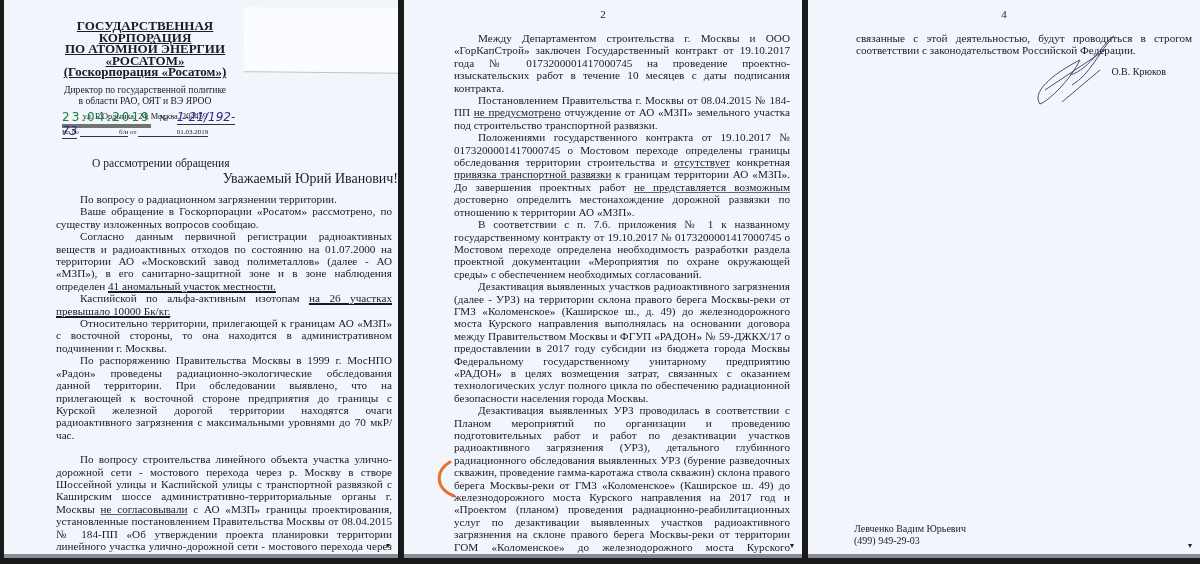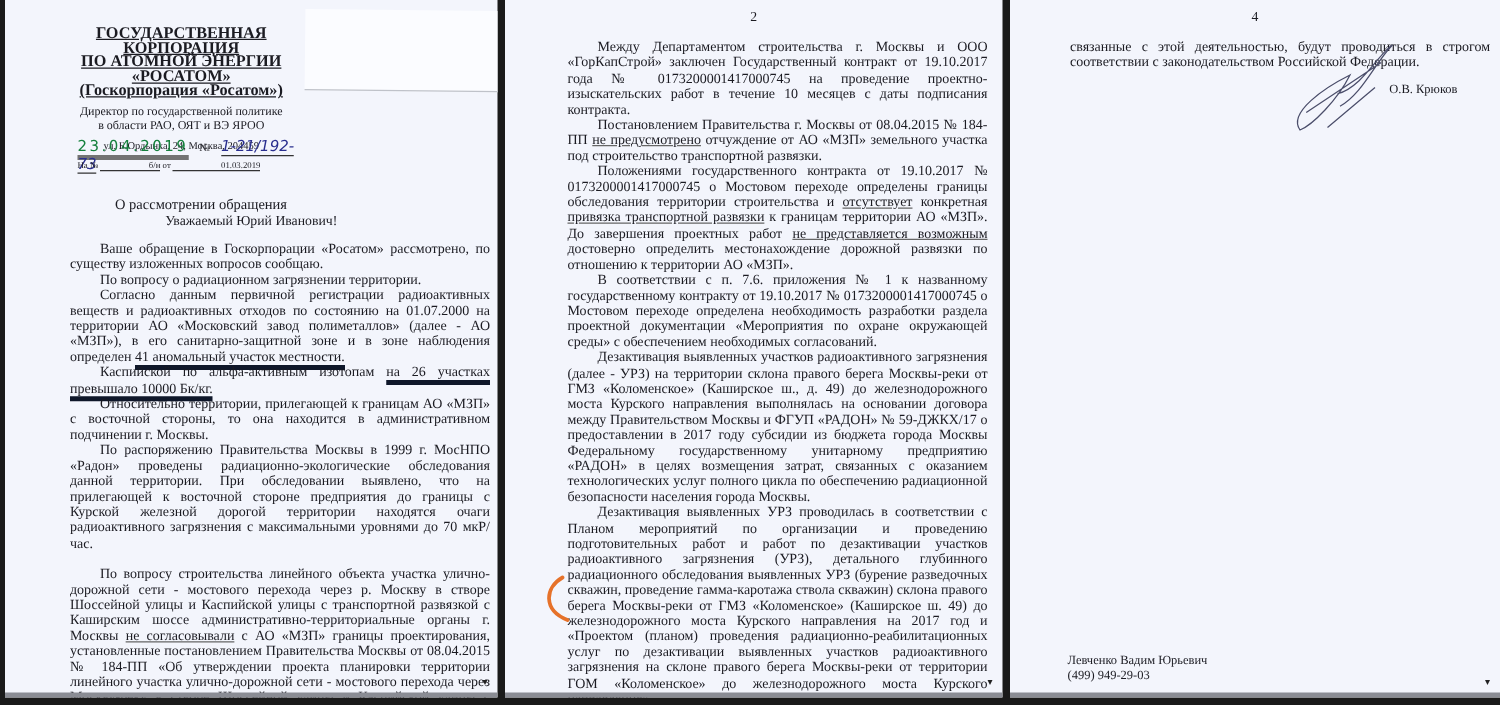--- a/index.html
+++ b/index.html
@@ -33,22 +33,22 @@
       position:absolute; left:240px; top:8px; width:158px; height:64px;
       background:#fbfcff; border-bottom:1px solid #bfc2c9;
       transform:rotate(0.6deg);
     }
     .reg-line { position:absolute; left:58px; top:110px; width:178px; font-size:11px; }
     .reg-line .date { font-family:"DejaVu Sans", sans-serif; color:#15803d; letter-spacing:2px; font-size:12px; border-bottom:4px solid #737373; }
     .reg-line .num { font-family:"DejaVu Sans", sans-serif; font-style:italic; color:#2a2f8f; font-size:12px; border-bottom:1px solid #333; margin-left:6px; }
     .reg-line2 { position:absolute; left:58px; top:128px; font-size:7px; }
     .reg-line2 span.u { border-bottom:1px solid #333; display:inline-block; min-width:48px; text-align:right; }
     .subject { position:absolute; left:56px; top:157px; font-size:11.6px;margin-left:32px; }
-    .salutation { position:absolute; left:0; right:0; top:171px; text-align:center; font-size:11px; }
-    .hl { border-bottom:4px solid #0f172a; }
+    .salutation { position:absolute; left:0; right:0; top:171px; text-align:right; font-size:14px; }
+    .hl { border-bottom:1px solid #0f172a;text-decoration:underline; }
     .page-num { position:absolute; left:0; right:0; top:8px; text-align:center; font-size:11px; }
     .sig-name { position:absolute; right:34px; top:66px; font-size:10px;margin-left:16px; }
     .signature { position:absolute; left:1010px; top:30px; }
     .contact { position:absolute; left:46px; top:523px; font-size:10px; line-height:12px; }
     .orange-bracket { position:absolute; left:432px; top:460px; }
     .ul { text-decoration:underline; text-decoration-color:#666;margin-top:22px; }
   </style>
 </head>
 <body>
 
@@ -78,22 +78,22 @@
     <span>На №</span>
     <span class="u">б/н</span>
     <span>от</span>
     <span class="u" style="min-width:70px">01.03.2019</span>
   </div>
 
   <div class="subject">О рассмотрении обращения</div>
   <div class="salutation">Уважаемый Юрий Иванович!</div>
 
   <div class="txt" style="left:52px; top:193px; width:336px;">
+    <p>По вопросу о радиационном загрязнении территории.</p>
     <p>Ваше обращение в Госкорпорации «Росатом» рассмотрено, по существу изложенных вопросов сообщаю.</p>
-    <p>По вопросу о радиационном загрязнении территории.</p>
     <p><span>Согласно данным первичной регистрации радиоактивных веществ и радиоактивных отходов по состоянию на 01.07.2000 на территории АО «Московский завод полиметаллов» (далее - АО «МЗП»), в его санитарно-защитной зоне и в зоне наблюдения определен </span><span class="hl">41 аномальный участок местности.</span></p>
     <p><span>Каспийской по альфа-активным изотопам </span><span class="hl">на 26 участках превышало 10000 Бк/кг.</span></p>
     <p>Относительно территории, прилегающей к границам АО «МЗП» с восточной стороны, то она находится в административном подчинении г. Москвы.</p>
     <p>По распоряжению Правительства Москвы в 1999 г. МосНПО «Радон» проведены радиационно-экологические обследования данной территории. При обследовании выявлено, что на прилегающей к восточной стороне предприятия до границы с Курской железной дорогой территории находятся очаги радиоактивного загрязнения с максимальными уровнями до 70 мкР/час.</p>
     <p style="margin-top:12px"><span>По вопросу строительства линейного объекта участка улично-дорожной сети - мостового перехода через р. Москву в створе Шоссейной улицы и Каспийской улицы с транспортной развязкой с Каширским шоссе административно-территориальные органы г. Москвы </span><span class="ul">не согласовывали</span><span> с АО «МЗП» границы проектирования, установленные постановлением Правительства Москвы от 08.04.2015 № 184-ПП «Об утверждении проекта планировки территории линейного участка улично-дорожной сети - мостового перехода через Москву-реку в створе Шоссейной улицы и Каспийской улицы с транспортной развязкой с Каширским шоссе» (далее - Мостовой переход).</span></p>
 
   </div>
   <div class="corner-mark">▾</div>
   <div class="bottom-edge"></div>
 </div>

